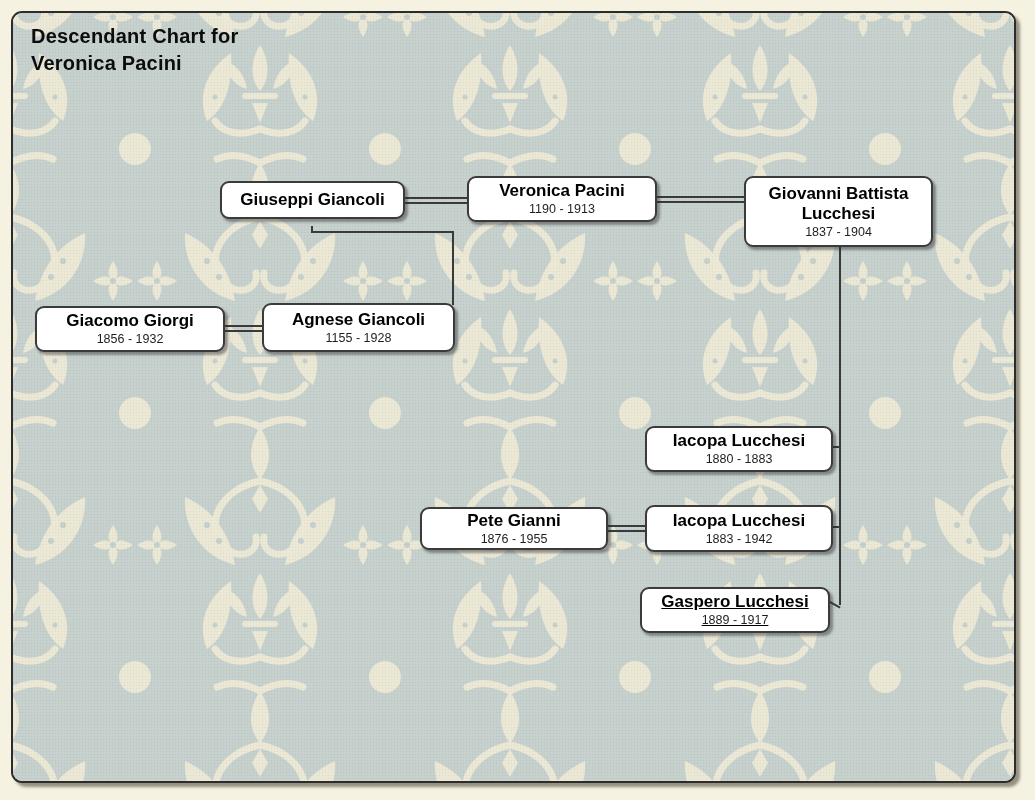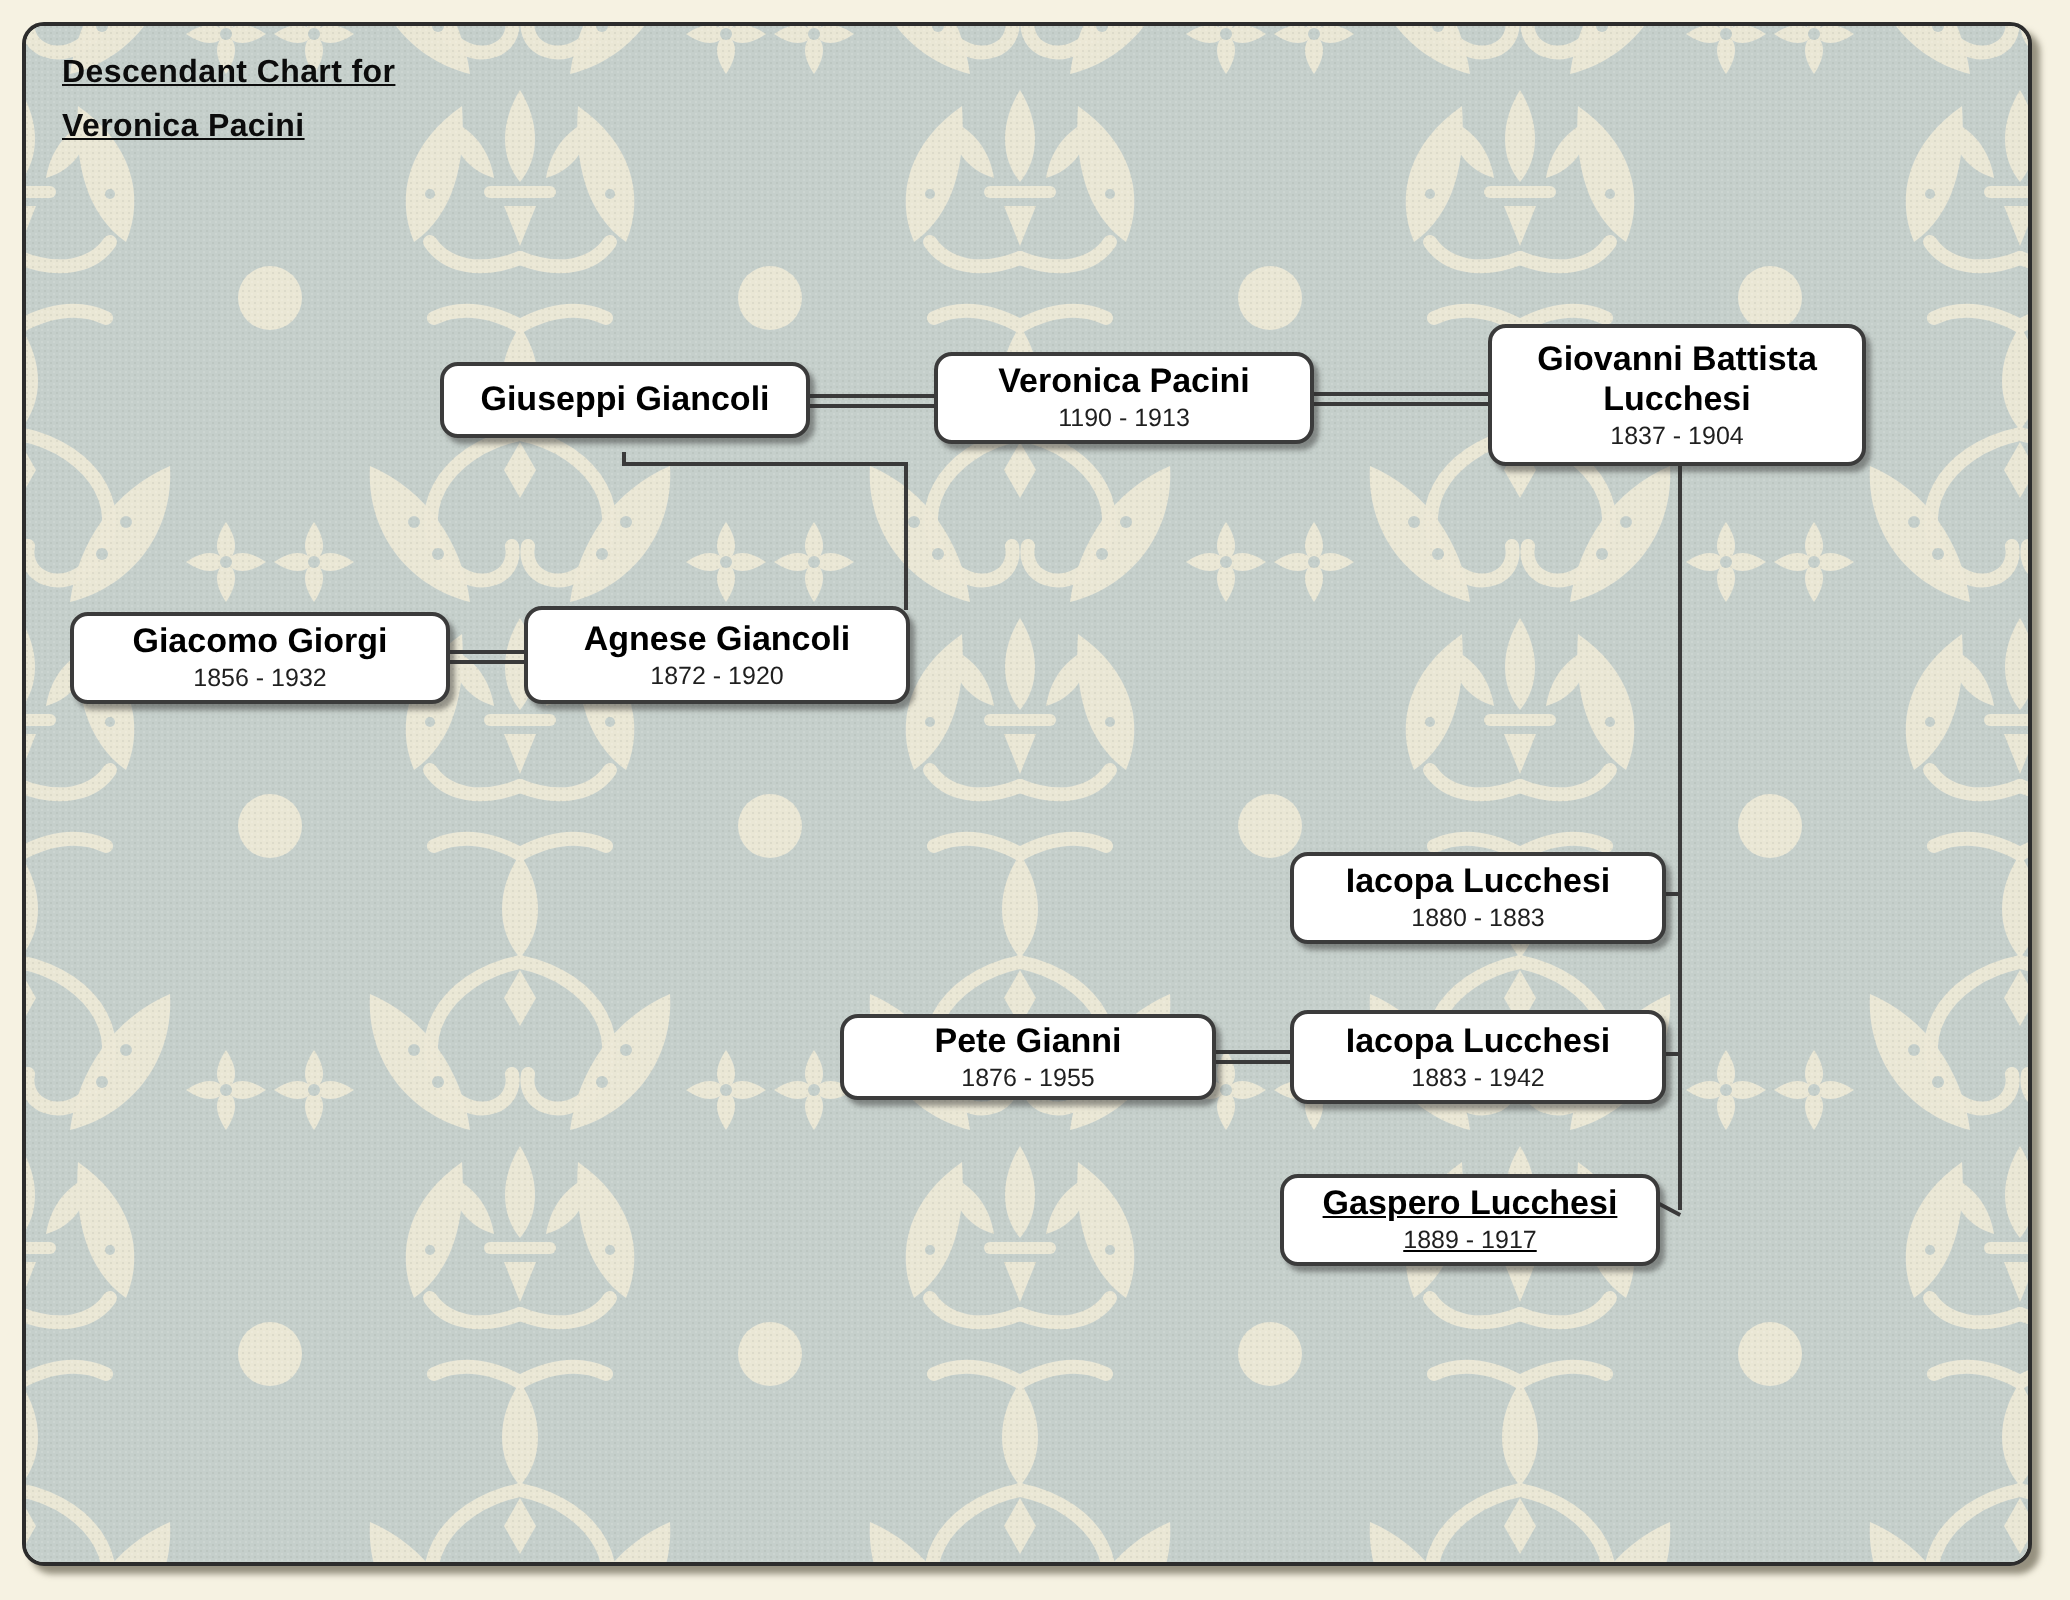--- a/index.html
+++ b/index.html
@@ -19,25 +19,24 @@
     border: 2.5px solid #2c2c2c;
     border-radius: 11px;
     overflow: hidden;
     box-shadow: 4px 4px 3px rgba(70,64,45,0.55),
                 inset 0 0 0 2px rgba(250,247,235,0.85);
   }
   .wallpaper { position: absolute; left: 0; top: 0; width: 100%; height: 100%; z-index: 0; }
 
   .chart-title {
     position: absolute; left: 18px; top: 10px; z-index: 3;
-    font-size: 16px; font-weight: bold;
+    font-size: 20px; font-weight: bold;
     color: var(--title_color, #0c0c0c);
     line-height: 27px;
     letter-spacing: 0.2px;
-    text-decoration: underline;
   }
   .chart-title span { display: block; }
 
   .person {
     position: absolute; z-index: 2;
     box-sizing: border-box;
     background: var(--box_fill, #ffffff);
     border: 2px solid var(--box_border, #3b3b3b);
     border-radius: 9px;
     box-shadow: 2.5px 3px 2.5px rgba(45,45,45,0.45);
@@ -154,33 +153,33 @@
     <div class="person" style="left:207px; top:168px; width:185px; height:38px;">
       <div class="pname">Giuseppi Giancoli</div>
 
     </div>
 
     <div class="person" style="left:454px; top:163px; width:190px; height:46px;">
       <div class="pname">Veronica Pacini</div>
       <div class="pdates">1190 - 1913</div>
     </div>
 
-    <div class="person" style="left:731px; top:149px; width:189px; height:71px;">
+    <div class="person" style="left:731px; top:163px; width:189px; height:71px;">
       <div class="pname">Giovanni Battista Lucchesi</div>
       <div class="pdates">1837 - 1904</div>
     </div>
 
     <div class="person" style="left:22px; top:293px; width:190px; height:46px;">
       <div class="pname">Giacomo Giorgi</div>
       <div class="pdates">1856 - 1932</div>
     </div>
 
     <div class="person" style="left:249px; top:290px; width:193px; height:49px;">
       <div class="pname">Agnese Giancoli</div>
-      <div class="pdates">1872 - 1920</div>
+      <div class="pdates">1155 - 1928</div>
     </div>
 
     <div class="person" style="left:632px; top:413px; width:188px; height:46px;">
       <div class="pname">Iacopa Lucchesi</div>
       <div class="pdates">1880 - 1883</div>
     </div>
 
     <div class="person" style="left:407px; top:494px; width:188px; height:43px;">
       <div class="pname">Pete Gianni</div>
       <div class="pdates">1876 - 1955</div>

